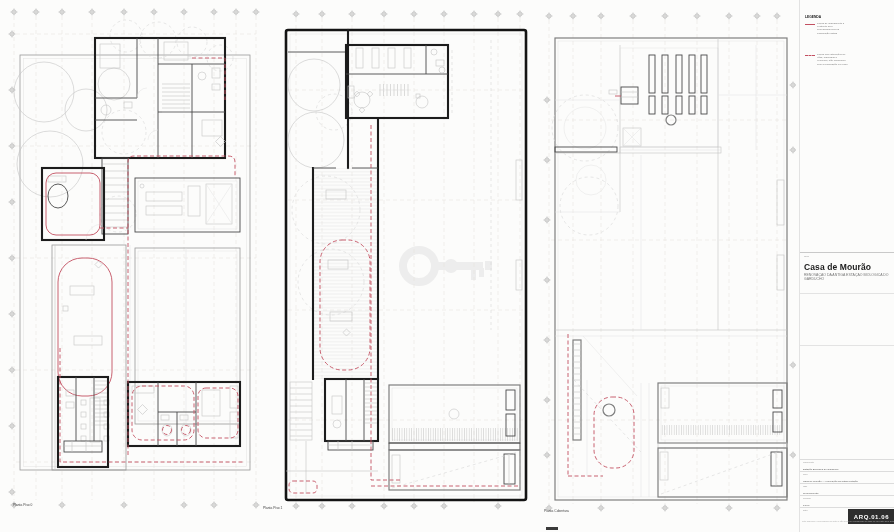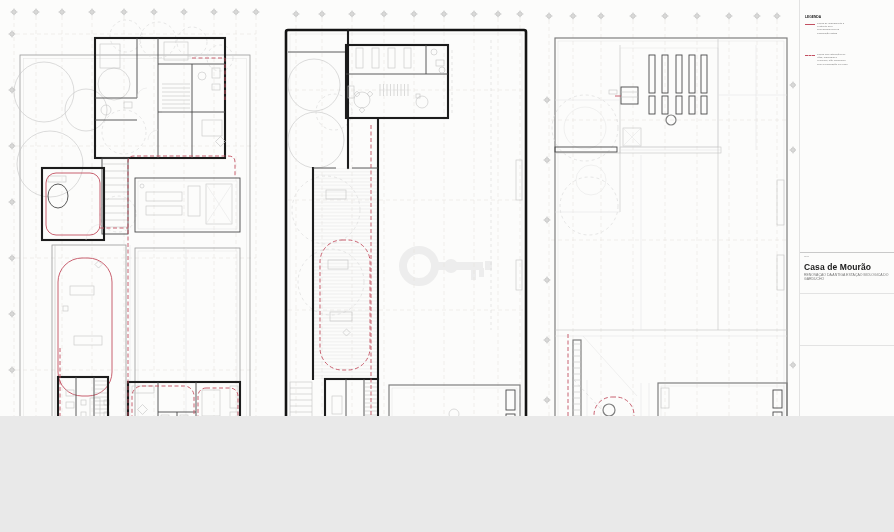--- a/index.html
+++ b/index.html
@@ -1,16 +1,16 @@
 <!DOCTYPE html>
 <html style="--red: #c35061; --wall: #1c1c1c;"><head>
 <meta charset="utf-8">
 <style>
   html,body{margin:0;padding:0;background:#e9e9e9;}
-  .sheet{position:relative;width:894px;height:416px;background:#fcfcfb;overflow:hidden;
+  .sheet{position:relative;width:894px;height:532px;background:#fcfcfb;overflow:hidden;
          font-family:"Liberation Sans",sans-serif;color:#333;}
   .panel{position:absolute;top:0;}
   svg{display:block;}
   
   .wb{stroke:#141414;stroke-width:2.6;fill:none;}
   .w {stroke:#1c1c1c;stroke-width:2.1;fill:none;stroke-linecap:square;}
   .p {stroke:#4a4a4a;stroke-width:0.9;fill:none;}
   .hm{stroke:#7f7f7f;stroke-width:1.2;fill:none;}
   .m {stroke:#9a9a9a;stroke-width:0.8;fill:none;}
   .l {stroke:#c4c4c4;stroke-width:0.6;fill:none;}

